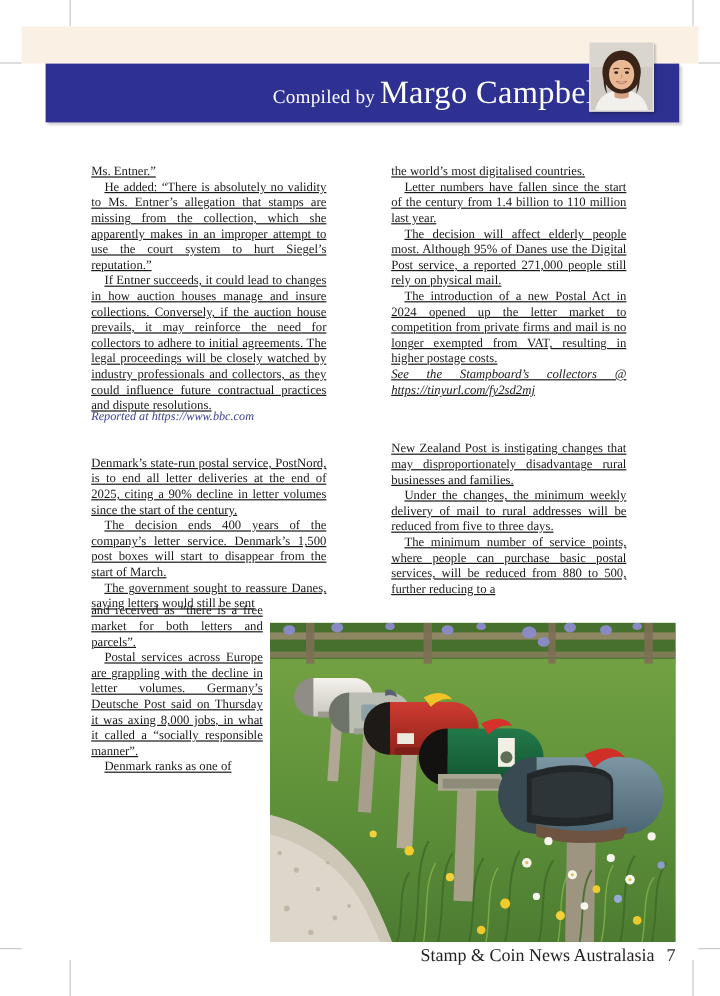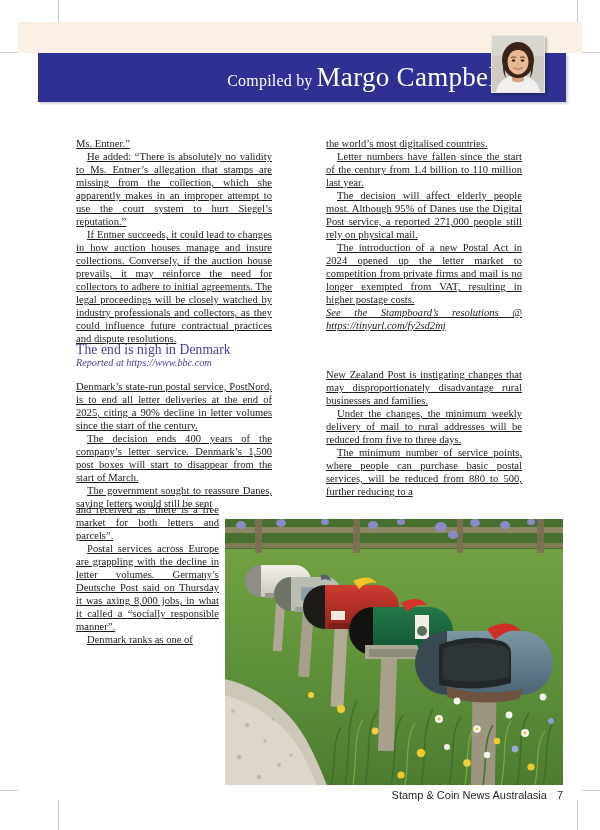--- a/index.html
+++ b/index.html
@@ -153,22 +153,22 @@
   }
   .photo svg { display: block; width: 100%; height: 100%; }
 
   
   .footer {
     position: absolute;
     left: 308px;
     top: 767px;
     width: 237px;
     text-align: right;
-    font-family: Liberation Sans, sans-serif;
-    font-size: 11px;
+    font-family: Liberation Serif, serif;
+    font-size: 15px;
     color: #231f20;
     white-space: nowrap;
   }
   .footer .pg { padding-left: 10px; }
 </style>
 </head>
 <body>
 
 <div class="cropmark cm-tl-v"></div>
 <div class="cropmark cm-tl-h"></div>
@@ -222,25 +222,24 @@
     <p class="noindent">Ms. Entner.”</p>
     <p>He added: “There is absolutely no validity to Ms. Entner’s allegation that stamps are missing from the collection, which she apparently makes in an improper attempt to use the court system to hurt Siegel’s reputation.”</p>
     <p>If Entner succeeds, it could lead to changes in how auction houses manage and insure collections. Conversely, if the auction house prevails, it may reinforce the need for collectors to adhere to initial agreements. The legal proceedings will be closely watched by industry professionals and collectors, as they could influence future contractual practices and dispute resolutions.</p>
   </div>
 
   <div class="col" id="col-right-top">
     <p class="noindent">the world’s most digitalised countries.</p>
     <p>Letter numbers have fallen since the start of the century from 1.4 billion to 110 million last year.</p>
     <p>The decision will affect elderly people most. Although 95% of Danes use the Digital Post service, a reported 271,000 people still rely on physical mail.</p>
     <p>The introduction of a new Postal Act in 2024 opened up the letter market to competition from private firms and mail is no longer exempted from VAT, resulting in higher postage costs.</p>
-    <p class="noindent italic">See the Stampboard’s resolutions @ https://tinyurl.com/fy2sd2mj</p>
+    <p class="noindent italic">See the Stampboard’s collectors @ https://tinyurl.com/fy2sd2mj</p>
   </div>
 
   <div id="dk-head">
-    <p class="sec-head">The end is nigh in Denmark</p>
     <p class="sec-sub">Reported at https://www.bbc.com</p>
   </div>
 
   <div class="col" id="dk-body">
     <p class="noindent">Denmark’s state-run postal service, PostNord, is to end all letter deliveries at the end of 2025, citing a 90% decline in letter volumes since the start of the century.</p>
     <p>The decision ends 400 years of the company’s letter service. Denmark’s 1,500 post boxes will start to disappear from the start of March.</p>
     <p>The government sought to reassure Danes, saying letters would still be sent</p>
   </div>
 
   <div class="col" id="dk-narrow">

